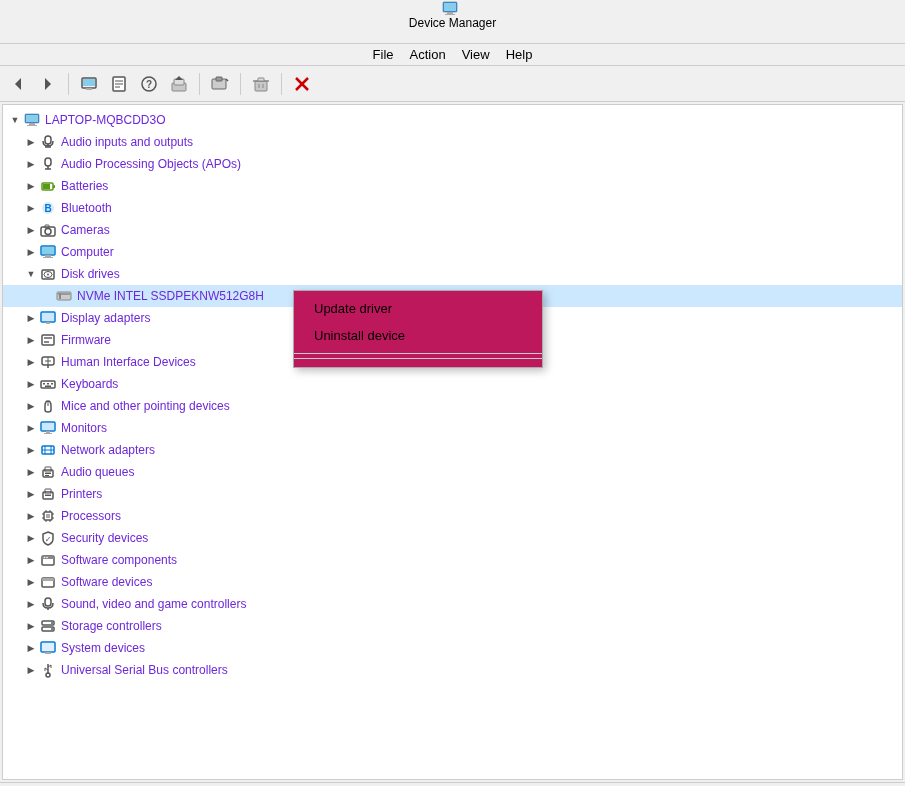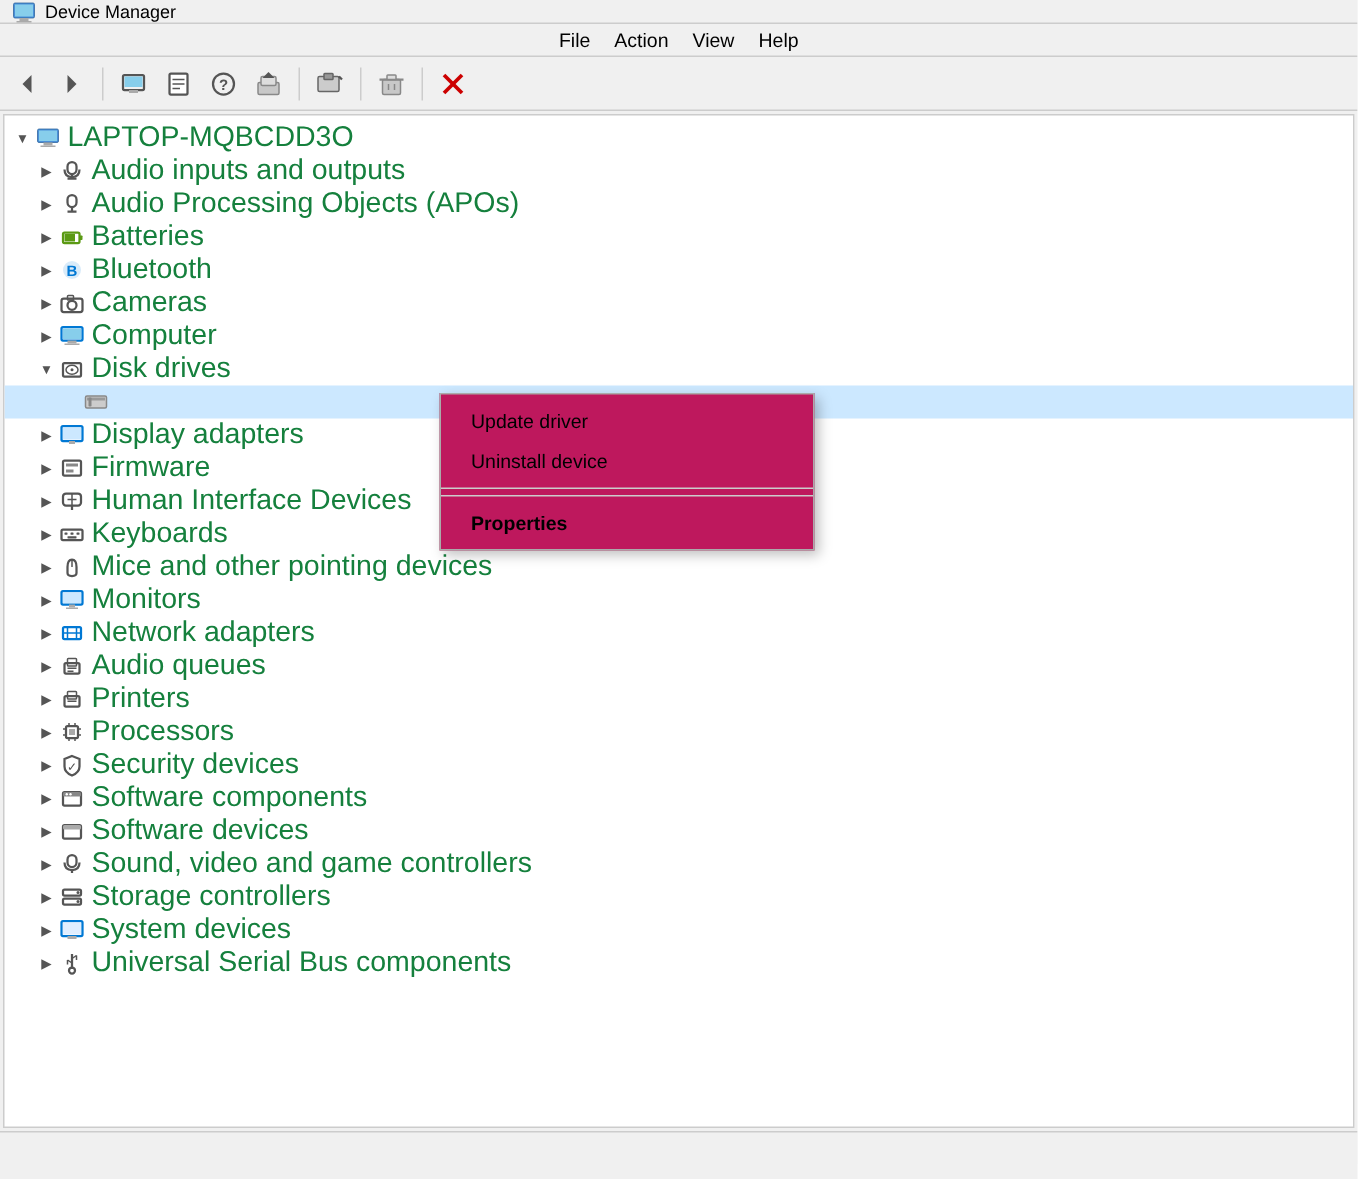--- a/index.html
+++ b/index.html
@@ -8,25 +8,26 @@
       font-size: 13px;
       background: #f0f0f0;
       width: 905px;
       height: 786px;
       overflow: hidden;
     }
 
     
     .title-bar {
       background: #f0f0f0;
-      height: 16px;
+      height: 44px;
       display: flex;
       align-items: center;
       padding: 0 8px;
       border-bottom: 1px solid #ccc;
+      flex-direction: column;
     }
     .title-bar-icon {
       width: 16px;
       height: 16px;
       margin-right: 6px;
     }
     .title-bar-text {
       font-size: 12px;
       color: #000;
     }
@@ -136,22 +137,22 @@
       height: 18px;
       margin-right: 4px;
       display: inline-flex;
       align-items: center;
       justify-content: center;
       flex-shrink: 0;
       font-size: 14px;
     }
 
     .tree-label {
-      font-size: 19px;
-      color: #15803d;
+      font-size: 12px;
+      color: #6d28d9;
     }
 
     
     .indent-0 { padding-left: 4px; }
     .indent-1 { padding-left: 20px; }
     .indent-2 { padding-left: 36px; }
 
     
     .context-menu {
       position: absolute;
@@ -371,20 +372,21 @@
 
     <div class="tree-item indent-2 selected" style="background:#cce8ff;">
       <span class="expand-placeholder"></span>
       <span class="tree-icon">
         <svg width="16" height="16" viewBox="0 0 16 16">
           <rect x="1" y="4" width="14" height="8" rx="1" fill="#ccc" stroke="#888" stroke-width="1"></rect>
           <rect x="2" y="5" width="12" height="2" fill="#999"></rect>
           <rect x="3" y="5" width="2" height="6" rx="0.5" fill="#888"></rect>
         </svg>
       </span>
+      <span class="tree-label">NVMe INTEL SSDPEKNW512G8H</span>
     </div>
 
     <div class="tree-item indent-1">
       <span class="expand-btn">▶</span>
       <span class="tree-icon">
         <svg width="16" height="16" viewBox="0 0 16 16">
           <rect x="1" y="2" width="14" height="10" rx="1" fill="none" stroke="#0078d4" stroke-width="1.5"></rect>
           <rect x="2" y="3" width="12" height="8" fill="#cce8ff"></rect>
           <rect x="6" y="12" width="4" height="2" fill="#aaa"></rect>
         </svg>
@@ -589,29 +591,28 @@
       <span class="tree-icon">
         <svg width="16" height="16" viewBox="0 0 16 16">
           <line x1="8" y1="2" x2="8" y2="12" stroke="#555" stroke-width="1.5"></line>
           <line x1="8" y1="5" x2="11" y2="3" stroke="#555" stroke-width="1"></line>
           <line x1="11" y1="3" x2="11" y2="6" stroke="#555" stroke-width="1"></line>
           <line x1="8" y1="8" x2="5" y2="6" stroke="#555" stroke-width="1"></line>
           <line x1="5" y1="6" x2="5" y2="9" stroke="#555" stroke-width="1"></line>
           <circle cx="8" cy="13" r="2" fill="none" stroke="#555" stroke-width="1.5"></circle>
         </svg>
       </span>
-      <span class="tree-label">Universal Serial Bus components</span>
+      <span class="tree-label">Universal Serial Bus controllers</span>
     </div>
 
   </div>
 
   <div class="context-menu">
     <div class="context-menu-item">Update driver</div>
     <div class="context-menu-item">Uninstall device</div>
     <div class="context-menu-separator"></div>
     <div class="context-menu-separator"></div>
-    <div class="context-menu-item bold">Properties</div>
   </div>
 </div>
 
 <div class="status-bar">
   <span></span>
 </div>
 
 </body></html>

